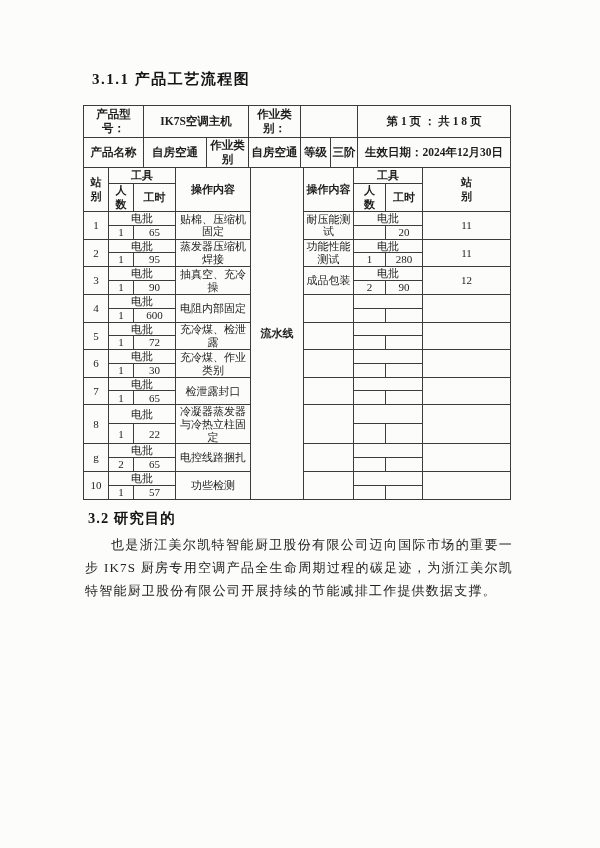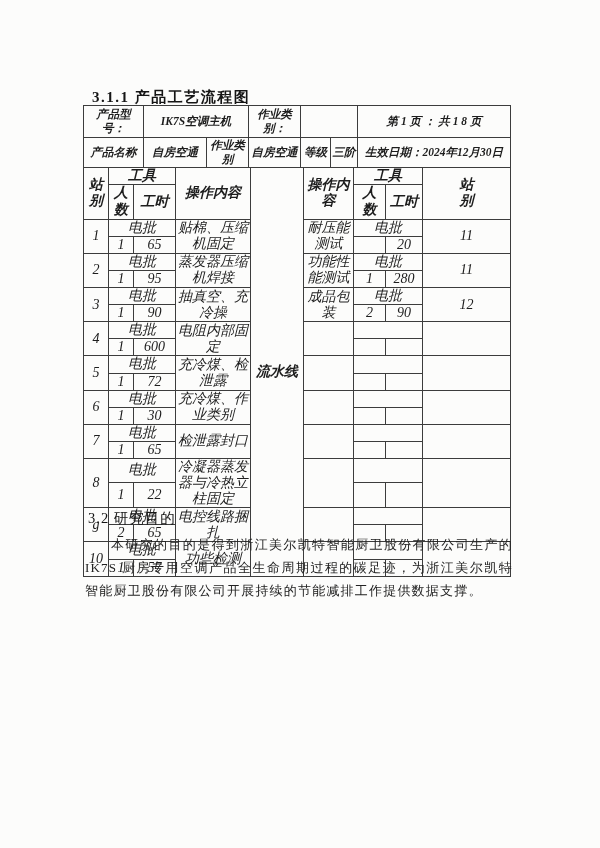--- a/index.html
+++ b/index.html
@@ -9,51 +9,50 @@
     width:600px;height:848px;
     background:#fcfcfb;
     overflow:hidden;
     font-family:"Liberation Serif","DejaVu Serif",serif;
     color:#1c1c1c;
   }
   .h1{
     position:absolute;left:92px;top:70px;
     font-size:15px;font-weight:700;letter-spacing:1.5px;
     color:#151515;
-    margin-top:18px;
   }
   .tablewrap{
-    position:absolute;left:83px;top:105px;width:429px;font-style:italic;
+    position:absolute;left:83px;top:105px;width:429px;
   }
   table.t{
     border-collapse:collapse;table-layout:fixed;width:427px;
     color:#1d1d1d;
   }
   table.t td{
     border:1px solid #3c3c3c;
     text-align:center;vertical-align:middle;
     padding:0 1px;overflow:hidden;
     line-height:1.15;
   }
   .head-t{font-size:11.5px;font-weight:700;}
   .head-t tr.h1r td{height:31px;}
   .head-t tr.h2r td{height:29px;}
-  .body-t{margin-top:-1px;font-size:14px;}
+  .body-t{margin-top:-1px;font-size:11px;}
   .body-t tr.hrow td{height:15px;font-weight:700;}
   .body-t tr.hrow2 td{height:27px;font-weight:700;}
   .body-t tr.r1 td{height:12px;}
   .body-t tr.r2 td{height:13px;}
   .body-t tr.r1t td{height:16px;}
   .body-t tr.r2t td{height:17px;}
   .vtext{display:inline-block;width:1.15em;line-height:1.2;}
   td.flowline{vertical-align:top;padding-top:13px;font-weight:700;}
   td.op,td.opr{line-height:1.1;}
   .h2{
     position:absolute;left:88px;top:509px;
-    font-size:14.5px;font-weight:400;letter-spacing:1px;
+    font-size:14.5px;font-weight:700;letter-spacing:1px;
     color:#151515;
   }
   .bodytext{
     position:absolute;left:85px;top:533px;width:428px;
     font-size:13px;line-height:23.2px;letter-spacing:1.2px;
     text-align:justify;color:#222;
   }
   .bodytext p{margin:0;text-indent:2em;}
 </style>
 </head>
@@ -273,16 +272,16 @@
         <td></td>
         <td></td>
       </tr>
     </tbody>
       </table>
   </div>
 
   <div class="h2">3.2 研究目的</div>
 
   <div class="bodytext">
-    <p>本研究的目的是得到浙江美尔凯特智能厨卫股份有限公司生产的 IK7S 厨房专用空调产品全生命周期过程的碳足迹，为浙江美尔凯特智能厨卫股份有限公司开展持续的节能减排工作提供数据支撑。</p>
+    <p>也是浙江美尔凯特智能厨卫股份有限公司迈向国际市场的重要一步 IK7S 厨房专用空调产品全生命周期过程的碳足迹，为浙江美尔凯特智能厨卫股份有限公司开展持续的节能减排工作提供数据支撑。</p>
   </div>
 
 </div>
 
 </body></html>

